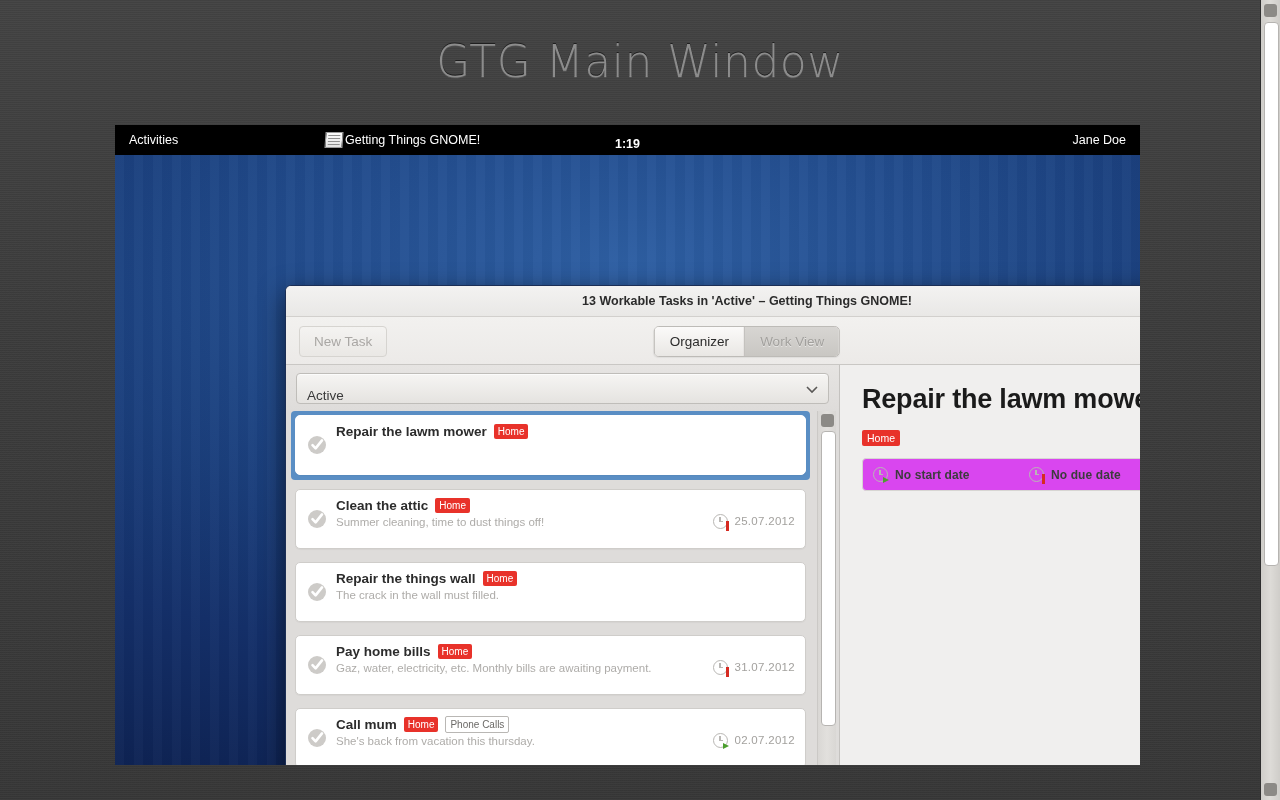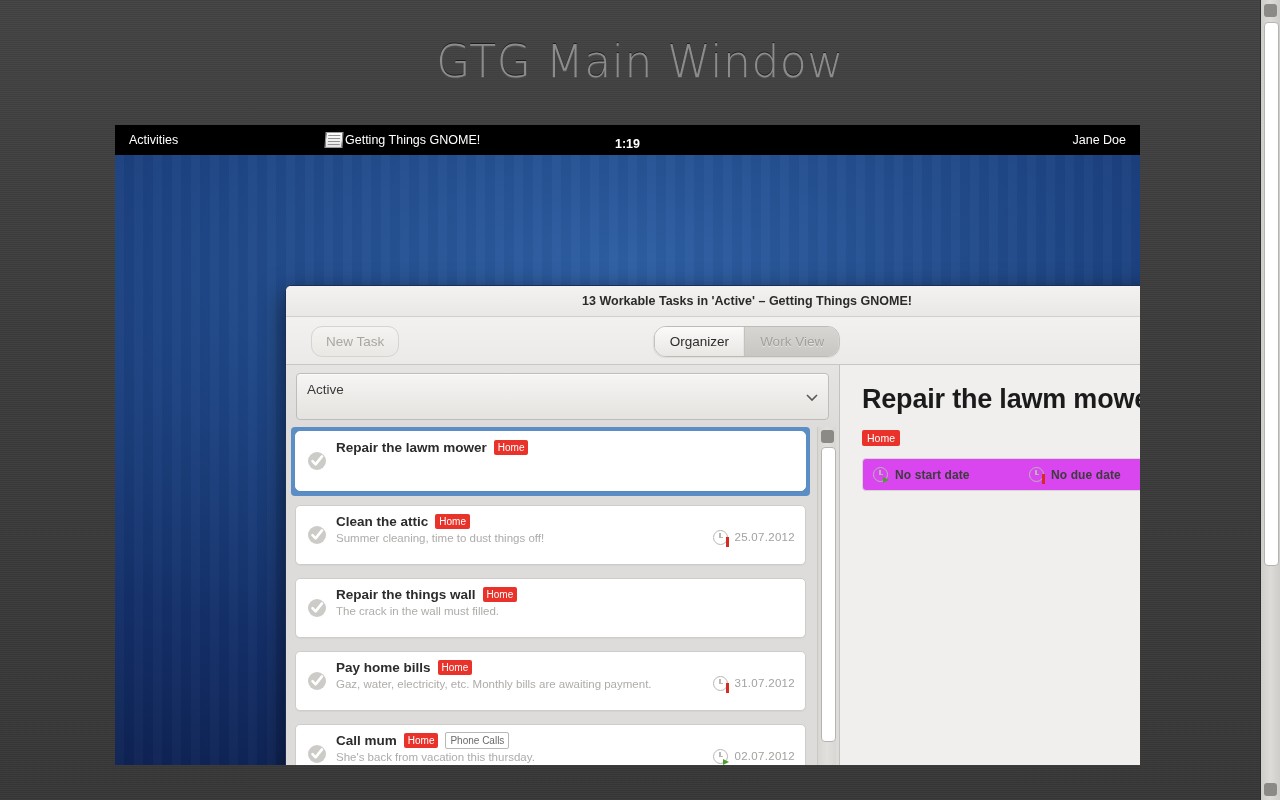--- a/index.html
+++ b/index.html
@@ -116,27 +116,27 @@
     position: relative;
     height: 47px;
     background: linear-gradient(180deg,#f2f1ef 0%, #eceae8 100%);
     border-bottom: 1px solid #c9c7c4;
   }
   #new-task-button {
     position: absolute; left: 13px; top: 9px;
     padding: 0 14px; height: 29px; line-height: 29px;
     font-size: 13.5px; color: #a9a7a4;
     background: linear-gradient(180deg,#f4f3f1 0%, #eae8e5 100%);
-    border: 1px solid #d6d4d0; border-radius: 11px; margin-left: 12px;
+    border: 1px solid #d6d4d0; border-radius: 4px;
   }
   #view-switcher {
     position: absolute; left: 50%; top: 9px;
     transform: translateX(-50%);
     display: flex;
-    border: 1px solid #bdbbb7; border-radius: 12px; overflow: hidden;
+    border: 1px solid #bdbbb7; border-radius: 5px; overflow: hidden;
     box-shadow: 0 1px 1px rgba(0,0,0,0.06);
   }
   .switch-btn {
     padding: 0 15px; height: 29px; line-height: 29px; font-size: 13.5px;
   }
   .switch-btn.active {
     background: linear-gradient(180deg,#fbfaf9 0%, #e9e7e4 100%);
     color: #2c2c2c;
   }
   .switch-btn.inactive {
@@ -163,22 +163,22 @@
   }
   #filter-bar {
     padding: 8px 10px 7px 10px;
     background: linear-gradient(180deg,#e6e4e2 0%, #dedcda 100%);
   }
   #filter-combo {
     position: relative;
     height: 29px;
     background: linear-gradient(180deg,#f6f5f3 0%, #e5e3e0 100%);
     border: 1px solid #bfbdb9; border-radius: 4px;
-    display: flex; align-items: flex-start;
-    padding: 8px 10px;
+    display: flex; align-items: flex-end;
+    padding: 0 10px;
     font-size: 13.5px; color: #3a3a3a;
     box-shadow: inset 0 1px 0 rgba(255,255,255,0.7);
   }
   #filter-chevron {
     position: absolute; right: 10px; top: 50%;
     transform: translateY(-50%);
     color: #5a5856;
   }
 
   

